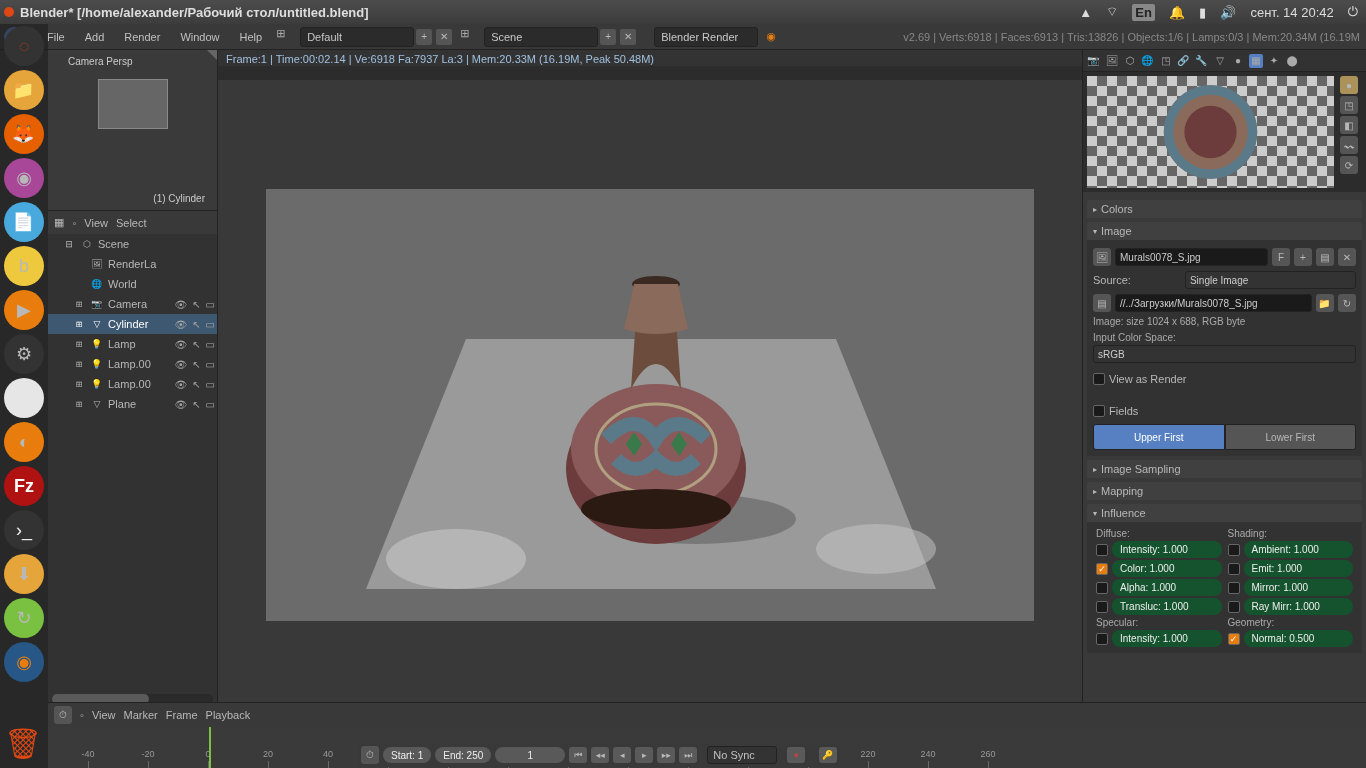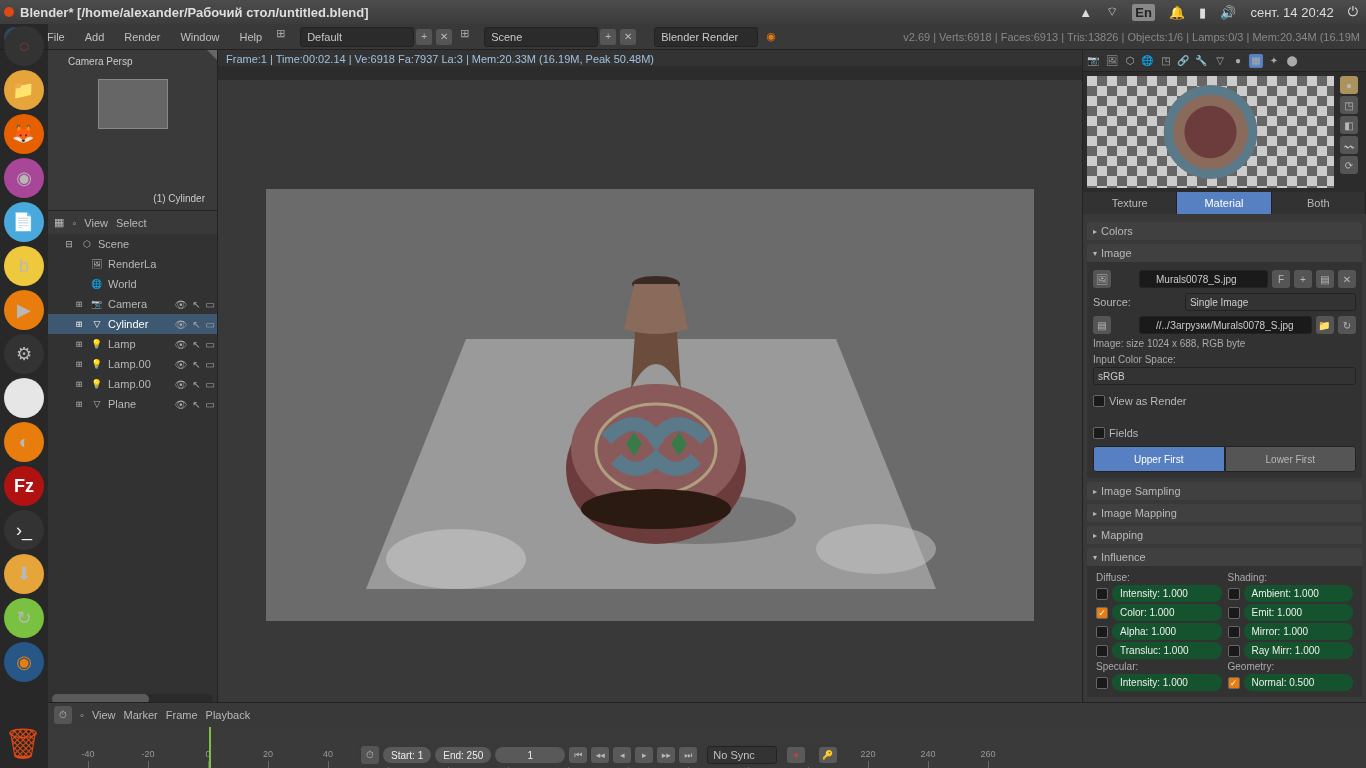--- a/index.html
+++ b/index.html
@@ -64,21 +64,21 @@
 .preview-btns span { width: 18px; height: 18px; background: #555; border-radius: 3px; display: flex; align-items: center; justify-content: center; font-size: 10px; }
 .prop-tabs { height: 22px; display: flex; background: #323232; }
 .prop-tab { flex: 1; display: flex; align-items: center; justify-content: center; border-right: 1px solid #222; cursor: pointer; }
 .prop-tab.active { background: #5680c2; color: #fff; }
 .prop-panel { padding: 4px; }
 .panel-header { background: #404040; padding: 3px 6px; border-radius: 3px 3px 0 0; margin-top: 4px; cursor: pointer; display: flex; align-items: center; gap: 4px; }
 .panel-header.collapsed::before { content: "▸"; font-size: 8px; }
 .panel-header.expanded::before { content: "▾"; font-size: 8px; }
 .panel-body { background: #323232; padding: 4px 6px; }
 .field-row { display: flex; align-items: center; gap: 4px; margin: 3px 0; height: 20px; }
-.text-input { flex: 1; height: 18px; background: #1a1a1a; border: 1px solid #222; border-radius: 3px; color: #ccc; padding: 0 16px; font-size: 10px; display: flex; align-items: center; margin-left: 24px; }
+.text-input { flex: 1; height: 18px; background: #1a1a1a; border: 1px solid #222; border-radius: 3px; color: #ccc; padding: 0 4px; font-size: 10px; display: flex; align-items: center; }
 .text-drop { flex: 1; height: 18px; background: #333; border: 1px solid #222; border-radius: 3px; color: #ccc; padding: 0 4px; font-size: 10px; display: flex; align-items: center; }
 .small-btn { width: 18px; height: 18px; background: #555; border-radius: 3px; display: inline-flex; align-items: center; justify-content: center; font-size: 10px; cursor: pointer; }
 .checkbox { width: 12px; height: 12px; border: 1px solid #666; background: #1a1a1a; border-radius: 2px; display: inline-flex; align-items: center; justify-content: center; }
 .checkbox.checked { background: #e87d0d; }
 .checkbox.checked::after { content: "✓"; font-size: 9px; color: #fff; }
 .btn-pair { display: flex; margin: 2px 0; }
 .btn-half { flex: 1; height: 26px; background: #555; border: 1px solid #222; display: flex; align-items: center; justify-content: center; font-size: 10px; cursor: pointer; }
 .btn-half.active { background: #5680c2; color: #fff; }
 .btn-half:first-child { border-radius: 3px 0 0 3px; }
 .btn-half:last-child { border-radius: 0 3px 3px 0; }
@@ -323,25 +323,20 @@
         </svg>
       </div>
       <div class="preview-btns">
         <span style="background:#aa925a;">●</span>
         <span>◳</span>
         <span>◧</span>
         <span>〰</span>
         <span>⟳</span>
       </div>
     </div>
-    <div class="prop-tabs">
-      <div class="prop-tab">Texture</div>
-      <div class="prop-tab active">Material</div>
-      <div class="prop-tab">Both</div>
-    </div>
     <div class="prop-panel">
       <div class="panel-header collapsed">Colors</div>
       <div class="panel-header expanded">Image</div>
       <div class="panel-body">
         <div class="field-row">
           <span class="small-btn">🖼</span>
           <div class="text-input">Murals0078_S.jpg</div>
           <span class="small-btn">F</span>
           <span class="small-btn">+</span>
           <span class="small-btn">▤</span>
@@ -367,21 +362,20 @@
         <div class="field-row" style="margin-top:12px;">
           <span class="checkbox"></span>
           <span>Fields</span>
         </div>
         <div class="btn-pair">
           <div class="btn-half active">Upper First</div>
           <div class="btn-half">Lower First</div>
         </div>
       </div>
       <div class="panel-header collapsed">Image Sampling</div>
-      <div class="panel-header collapsed">Image Mapping</div>
       <div class="panel-header collapsed">Mapping</div>
       <div class="panel-header expanded">Influence</div>
       <div class="panel-body">
         <div class="two-col">
           <div>
             <div class="sub-label">Diffuse:</div>
             <div class="inf-row">
                 <span class="checkbox"></span>
                 <div class="numval">Intensity: 1.000</div>
               </div>

